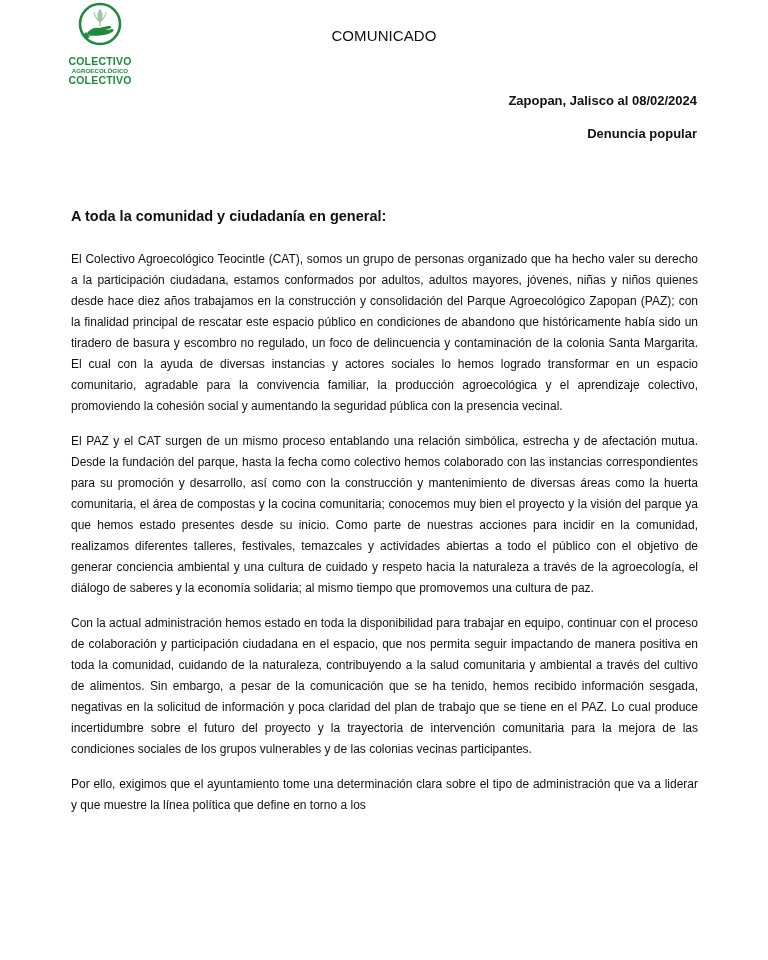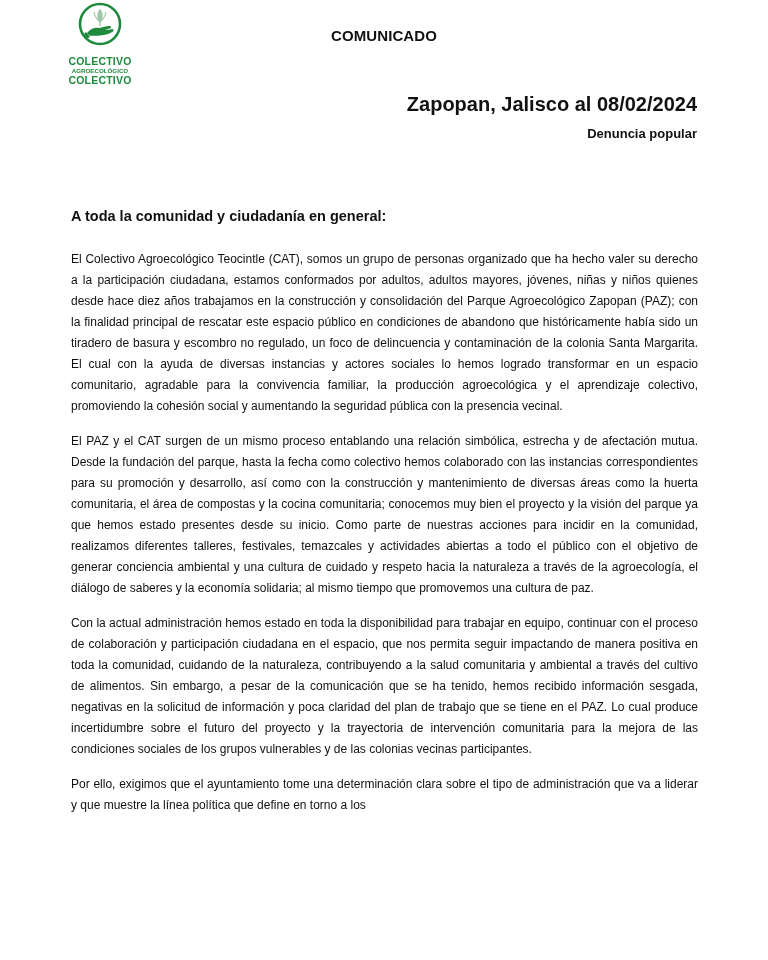--- a/index.html
+++ b/index.html
@@ -38,30 +38,30 @@
     .logo-line.l1 { font-size: 10.5px; margin-top: 10px; letter-spacing: 0.2px; }
     .logo-line.l2 { font-size: 6.2px; margin-top: 1px; }
     .logo-line.l3 { font-size: 10.5px; margin-top: 1px; letter-spacing: 0.2px; }
 
     .title {
       position: absolute;
       left: 0;
       width: 768px;
       top: 27px;
       text-align: center;
-      font-weight: bold;
+      font-weight: normal;
       font-size: 15px;
       letter-spacing: 0.1px;
     }
     .place-date {
       position: absolute;
       right: 71px;
       top: 93px;
       font-weight: bold;
-      font-size: 20px;
+      font-size: 13px;
     }
     .subject {
       position: absolute;
       right: 71px;
       top: 126px;
       font-weight: bold;
       font-size: 13px;
     }
     .salutation {
       position: absolute;

